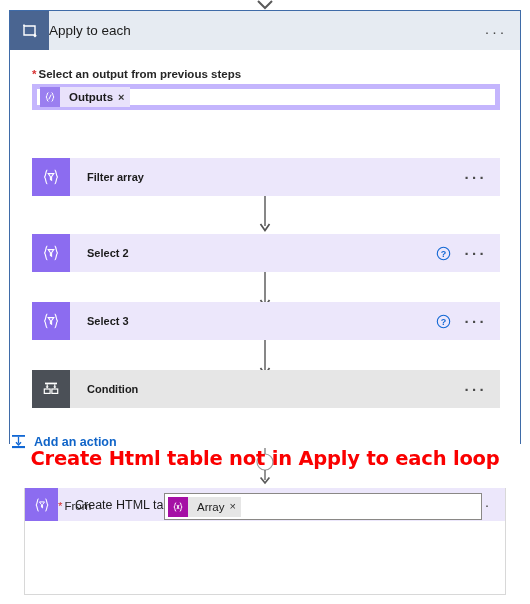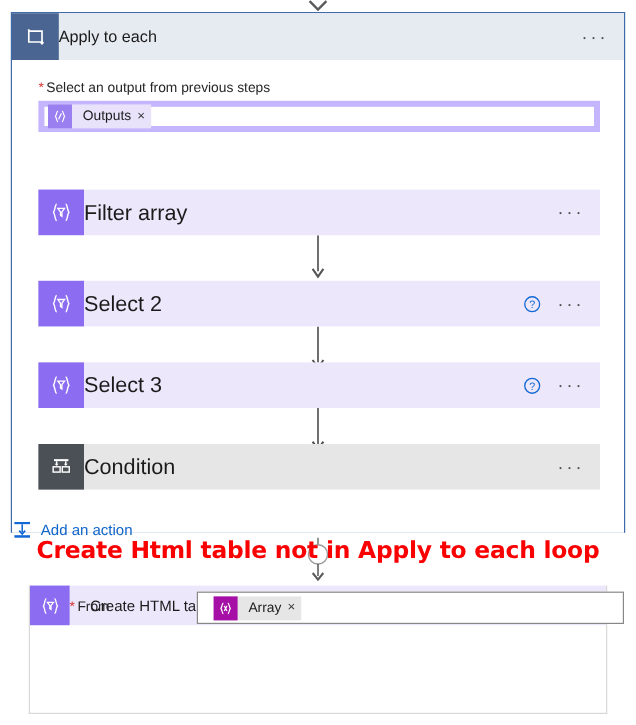--- a/index.html
+++ b/index.html
@@ -56,20 +56,21 @@
     color: #4a4a4a;
     font-size: 15px;
     line-height: 1;
     user-select: none;
   }
 
   .loop-body {
     position: relative;
     height: 394px;
     background: #ffffff;
+    font-weight: bold;
   }
 
   
   .req-label {
     position: absolute;
     left: 22px; top: 18px;
     font-size: 11.5px;
     color: #262626;
     white-space: nowrap;
   }
@@ -119,21 +120,22 @@
 
   .card-icon {
     width: 38px; height: 38px;
     flex: 0 0 38px;
     display: flex; align-items: center; justify-content: center;
   }
   .card-icon.violet { background: #8c6cf0; }
   .card-icon.dark   { background: #4b5057; }
 
   .card-title {
-    font-size: 18px;
+    margin-left: 17px;
+    font-size: 11px;
     color: #1b1b1b;
   }
   .card-right {
     position: absolute; right: 0; top: 0; height: 38px;
     display: flex; align-items: center; gap: 14px;
     padding-right: 13px;
   }
   .help-icon {
     width: 15px; height: 15px;
     display: flex; align-items: center; justify-content: center;
@@ -211,25 +213,25 @@
     font-size: 12.5px;
     color: #1b1b1b;
   }
   .from-label {
     position: absolute; left: 33px; top: 12px;
     font-size: 11.5px; color: #262626;
   }
   .from-input {
     position: absolute;
     left: 139px; top: 5px;
-    width: 356px; height: 27px;
+    width: 318px; height: 27px;
     border: 1px solid #8a8886;
     background: #ffffff;
     display: flex; align-items: center;
-    padding: 0 13px;
+    padding: 0 3px;
   }
   .token.gray-token { background: #e6e6e6; }
 
   .adv-link {
     position: absolute;
     left: 33px; top: 79px;
     display: flex; align-items: center; gap: 6px;
     color: #1268d4;
     font-size: 11.5px;
     cursor: pointer;

